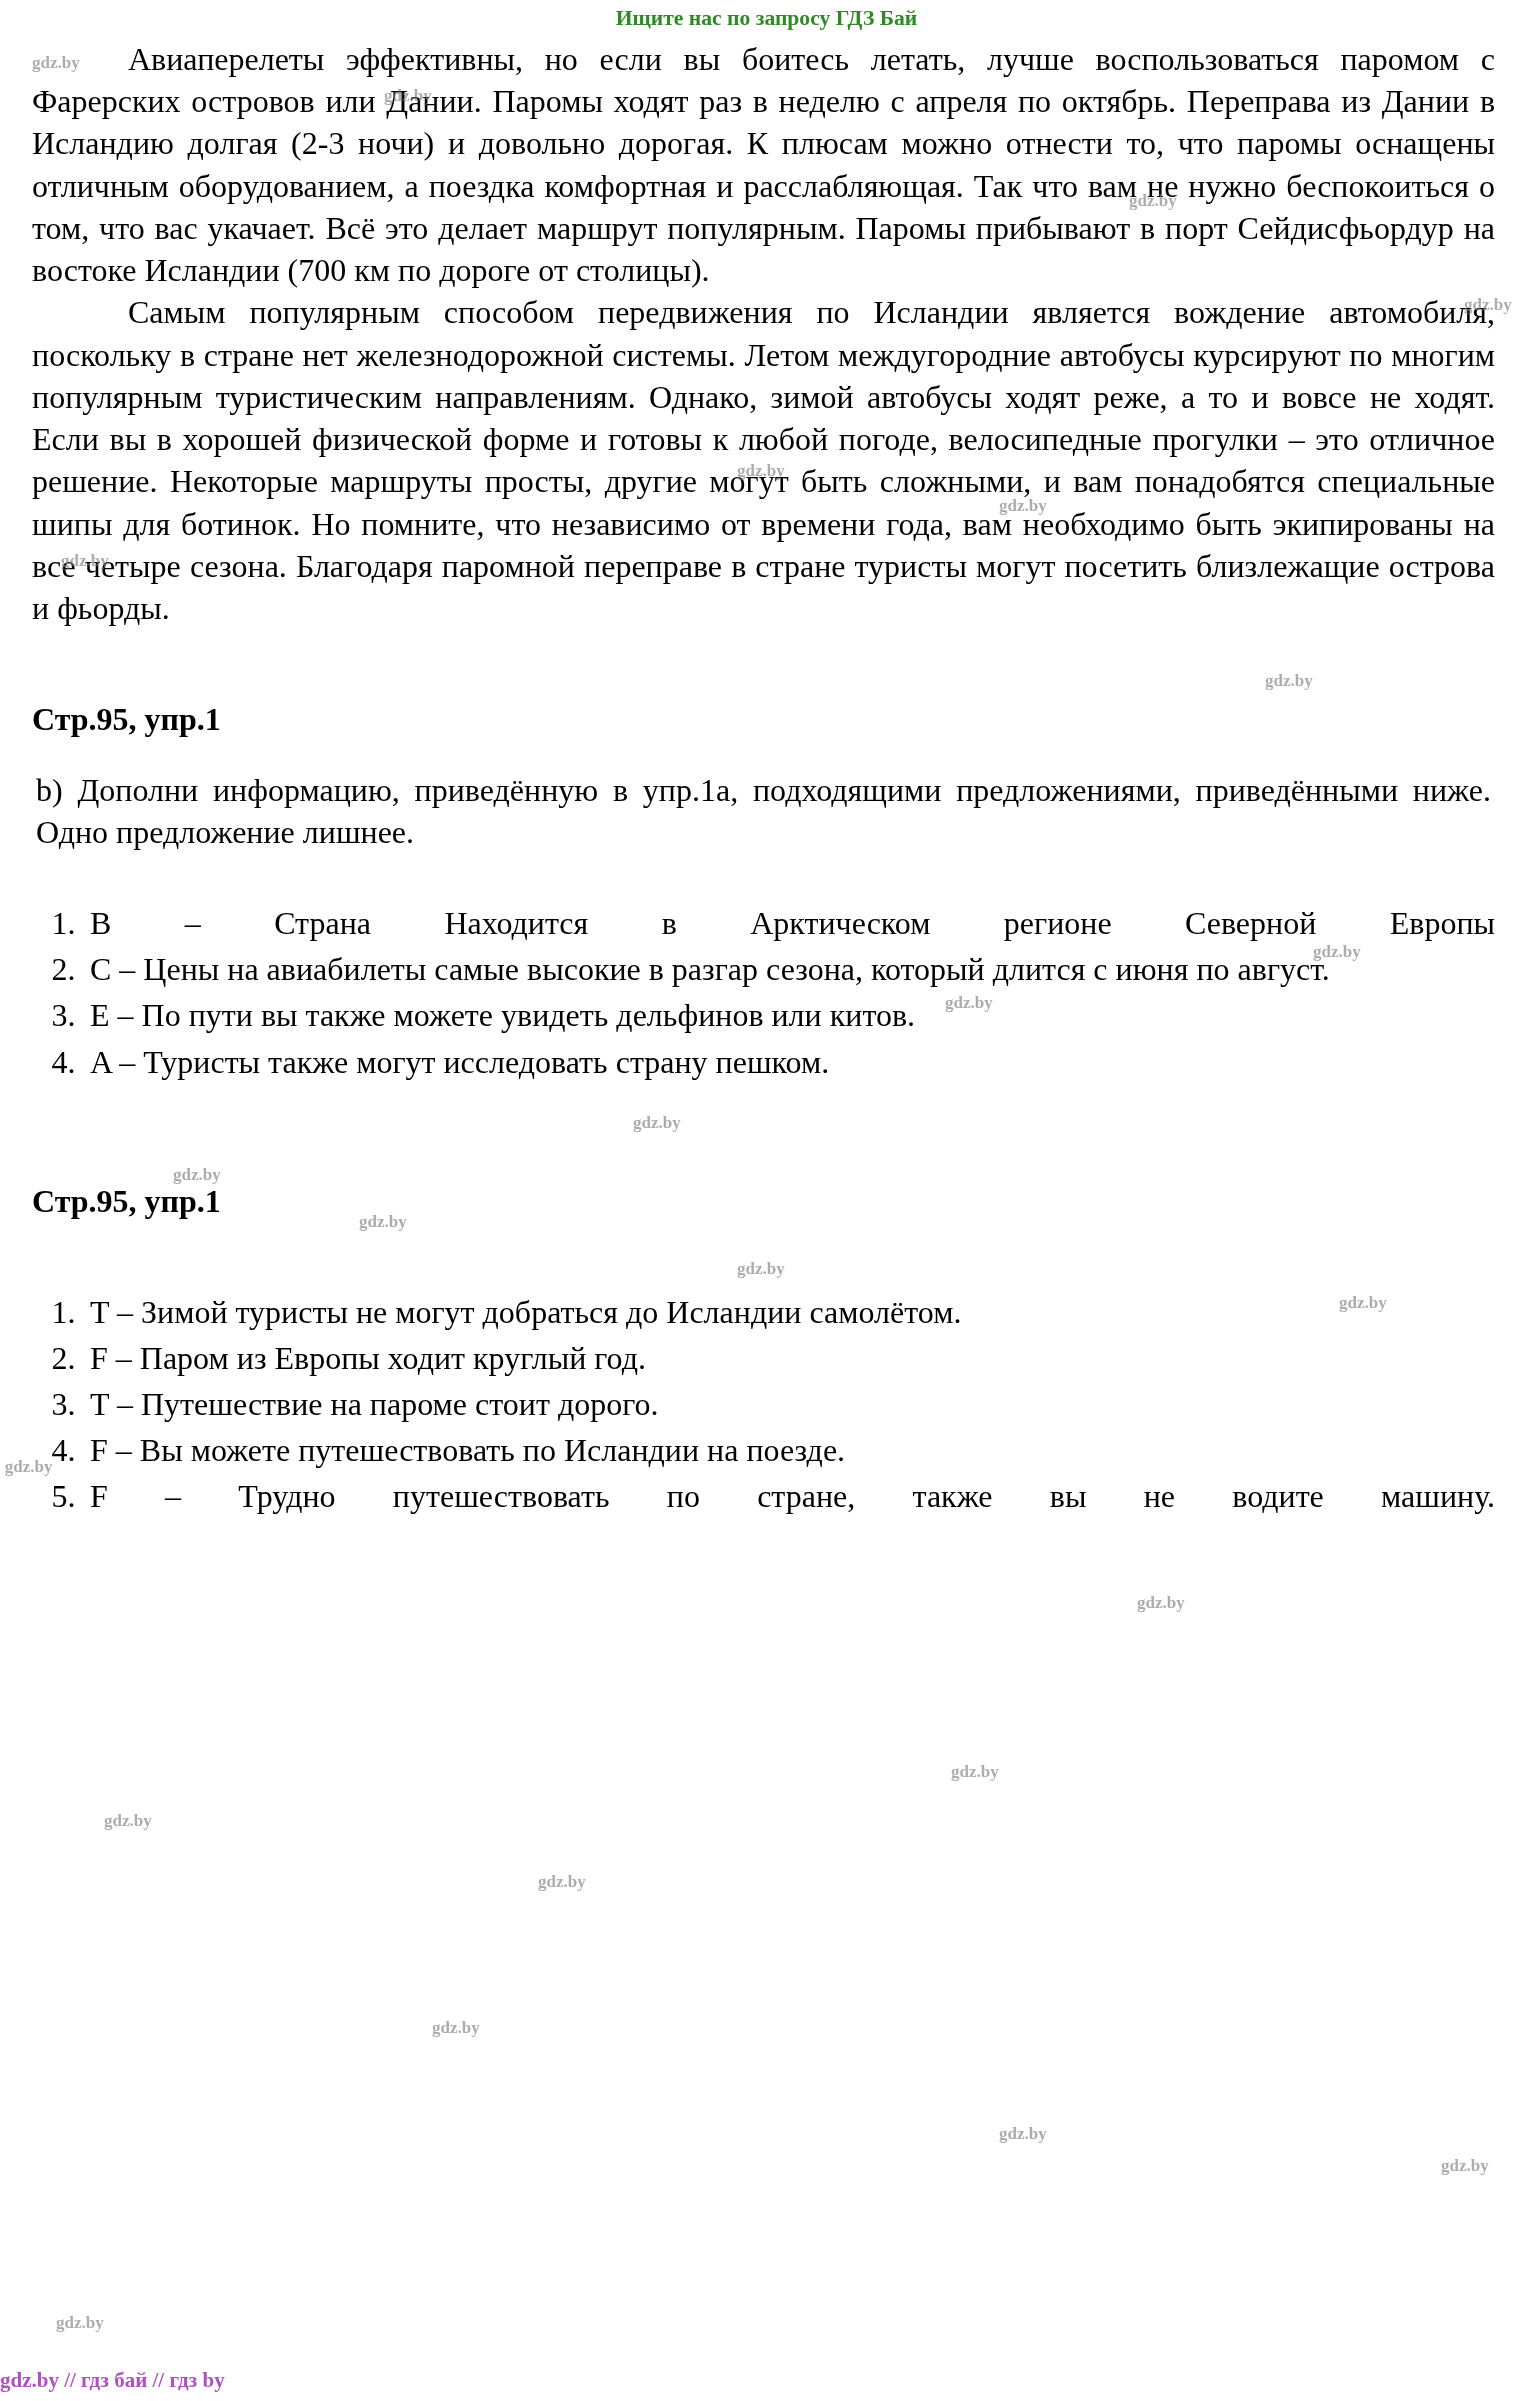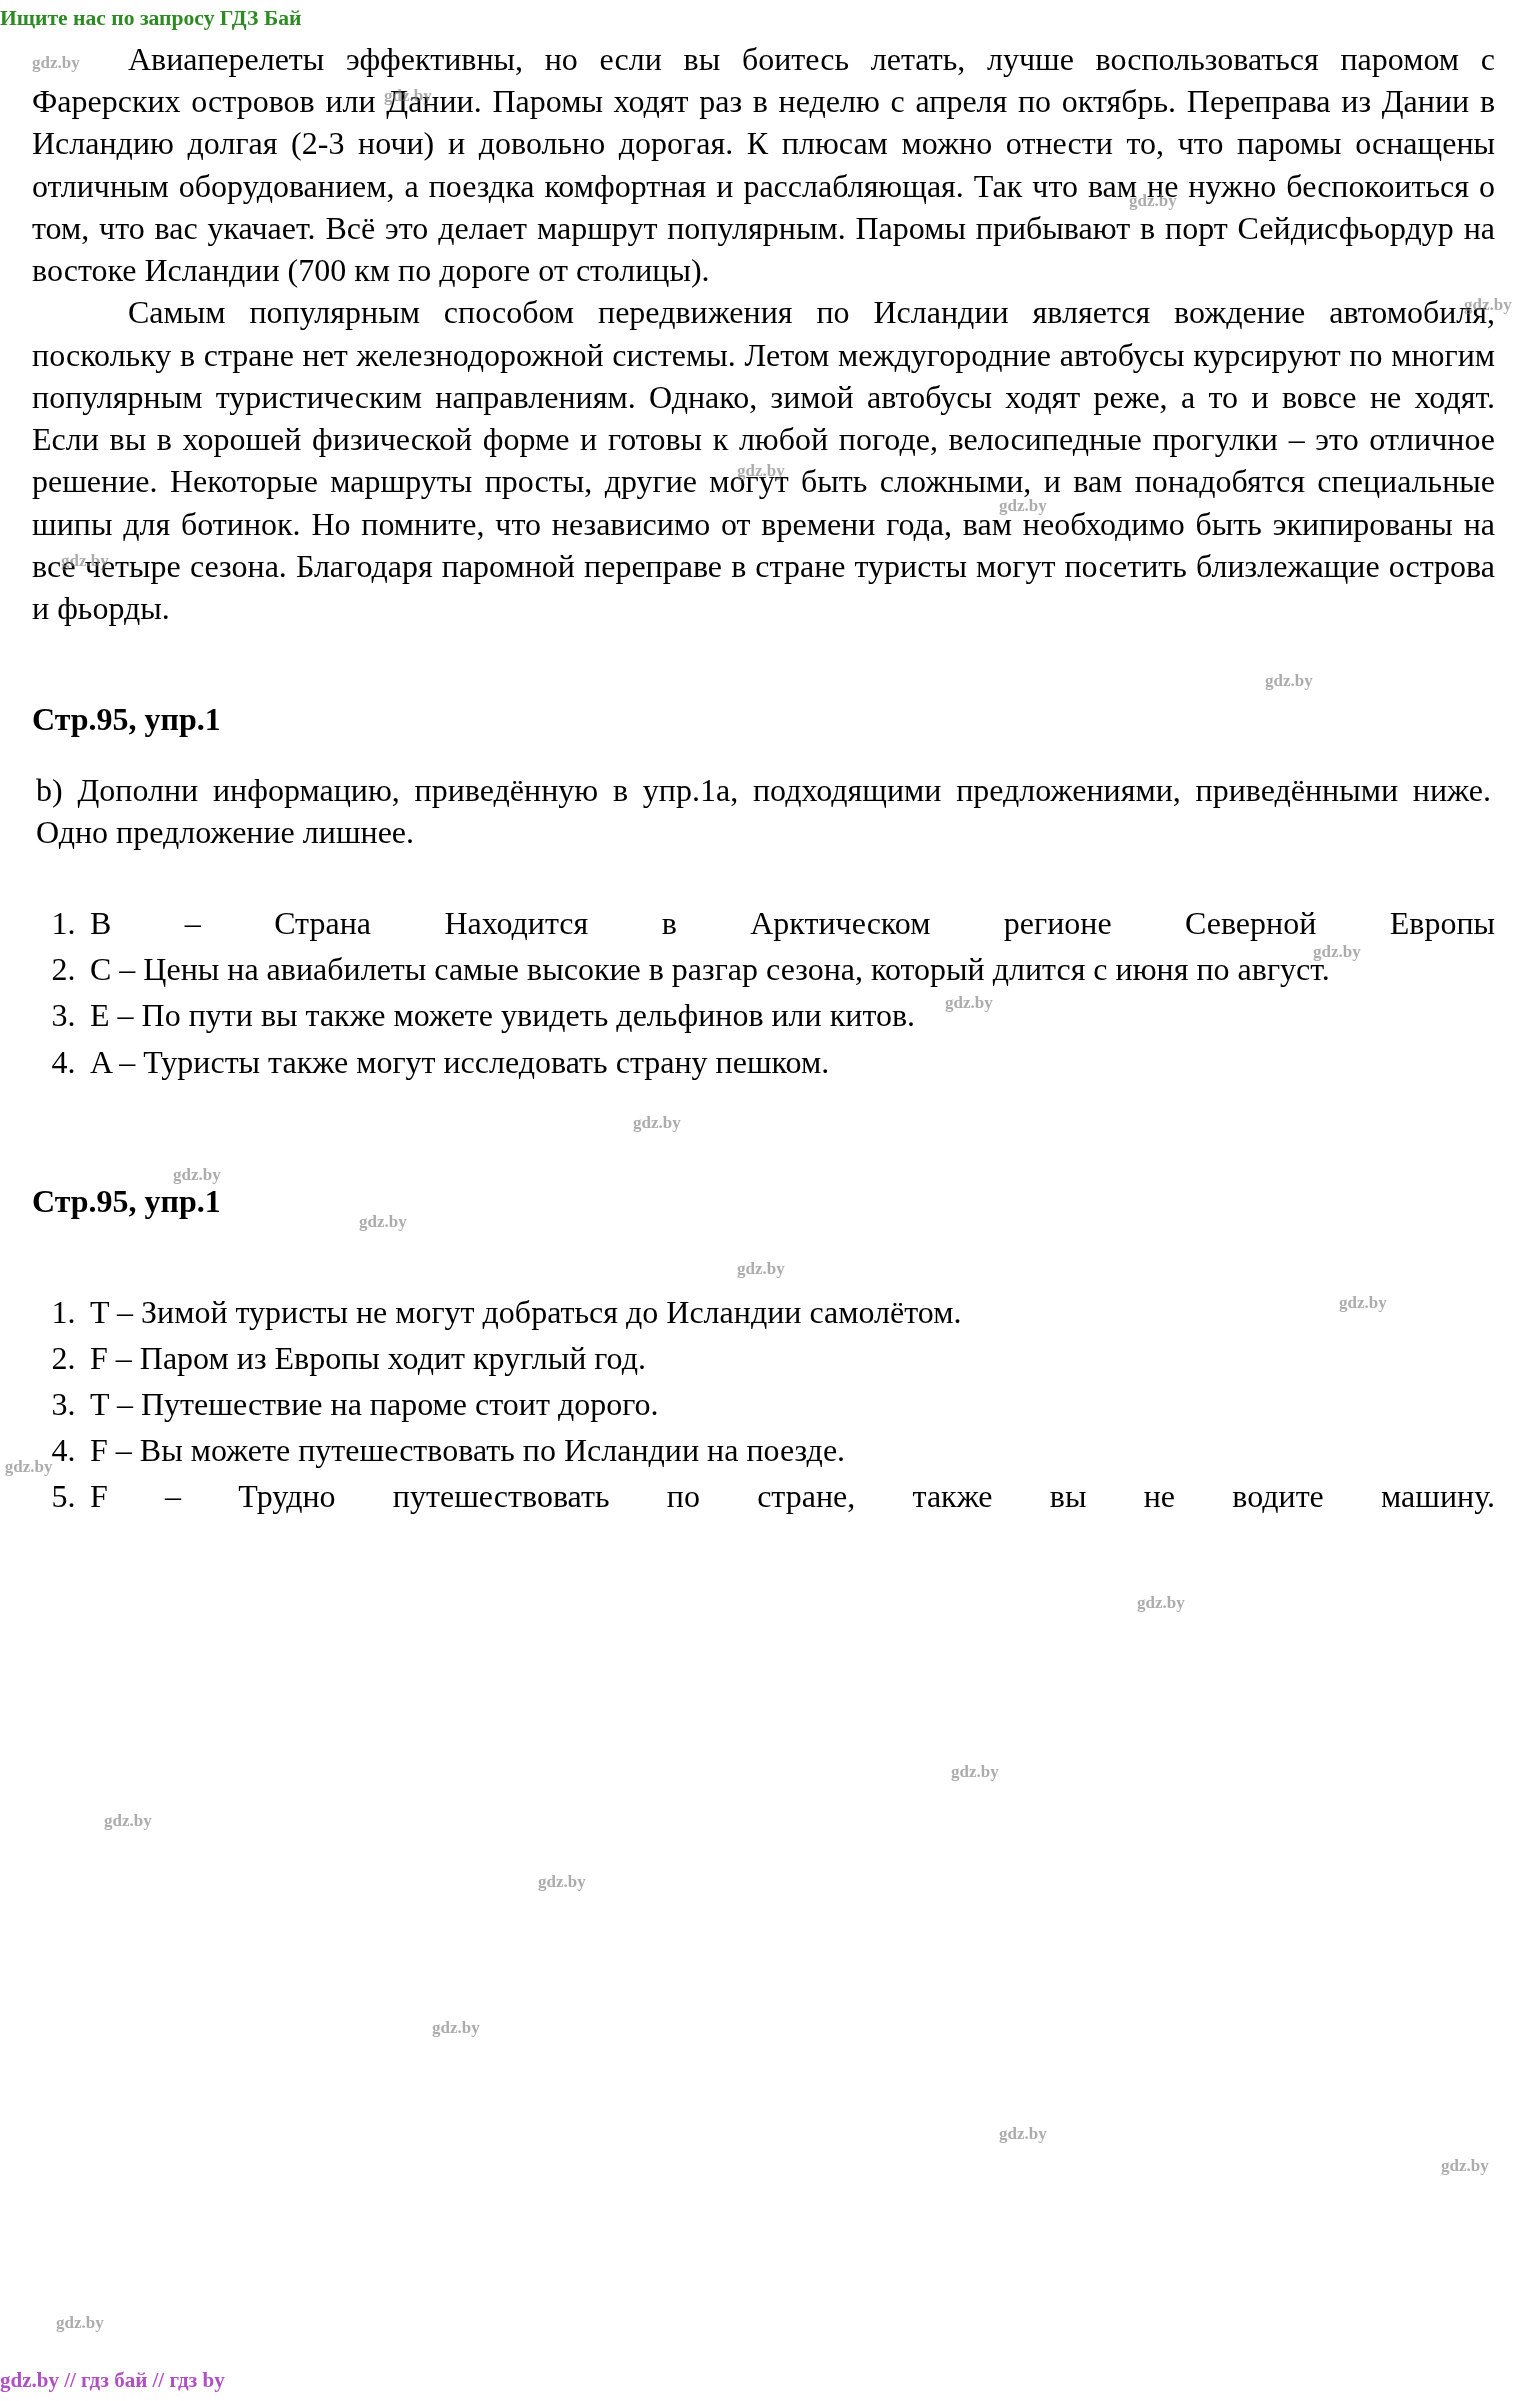--- a/index.html
+++ b/index.html
@@ -18,20 +18,21 @@
   .page {
     position: absolute;
     inset: 0;
     padding: 0;
   }
   .header-link {
     position: absolute;
     top: 6.4px;
     left: 0;
     width: 100%;
+    text-align: center;
     font-family: "Liberation Serif", serif;
     font-size: 21.6px;
     font-weight: bold;
     color: #2e8b23;
   }
   .content {
     position: absolute;
     left: 32px;
     right: 38px;
     top: 38px;

